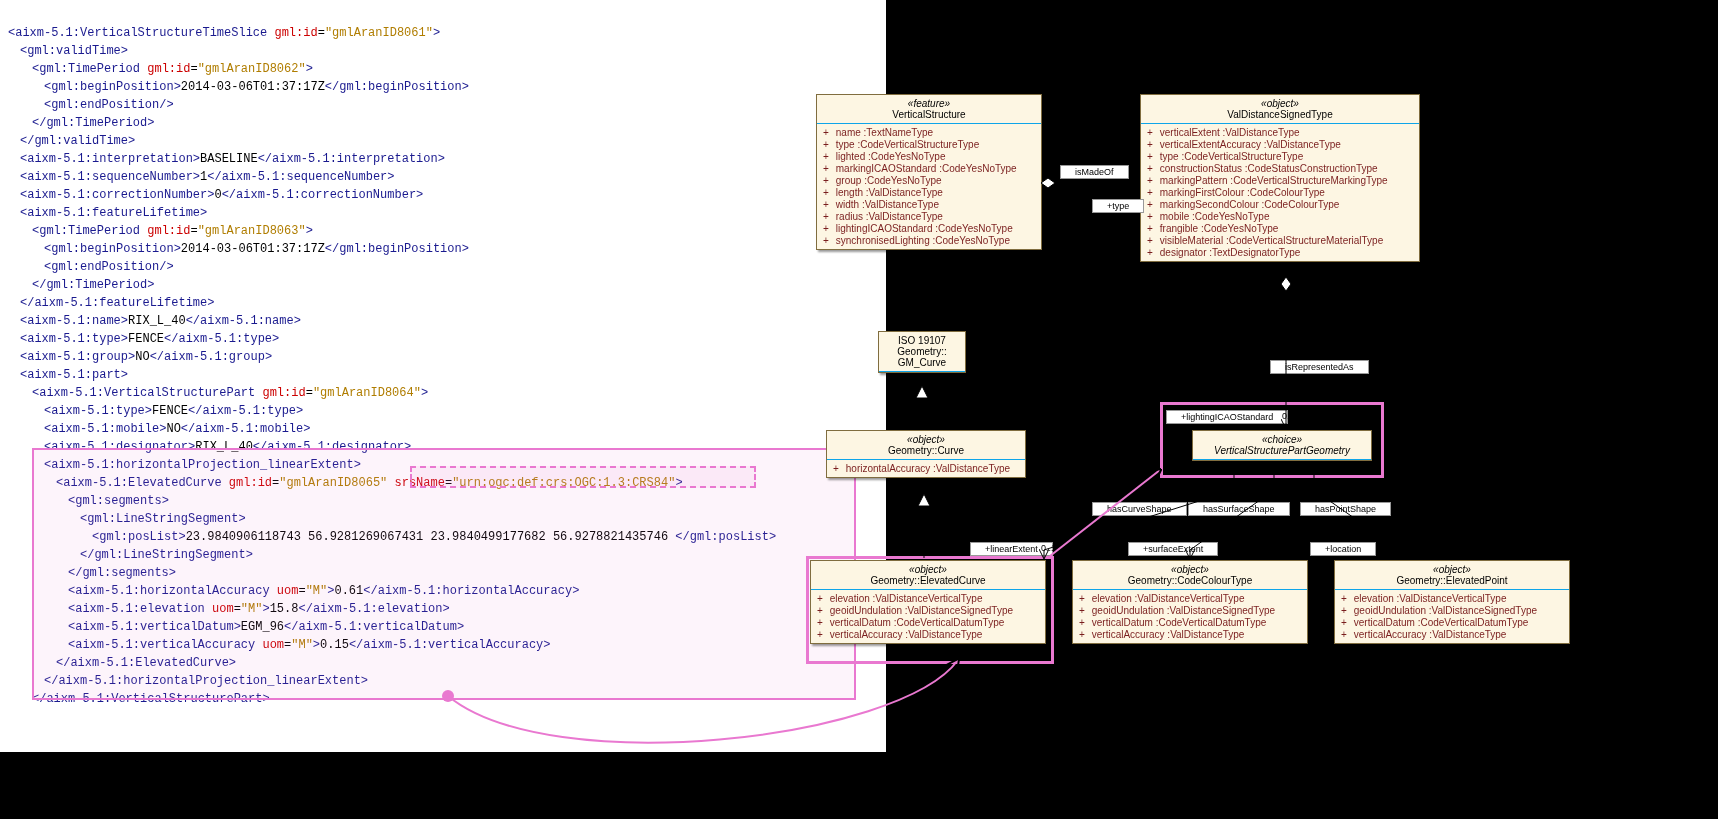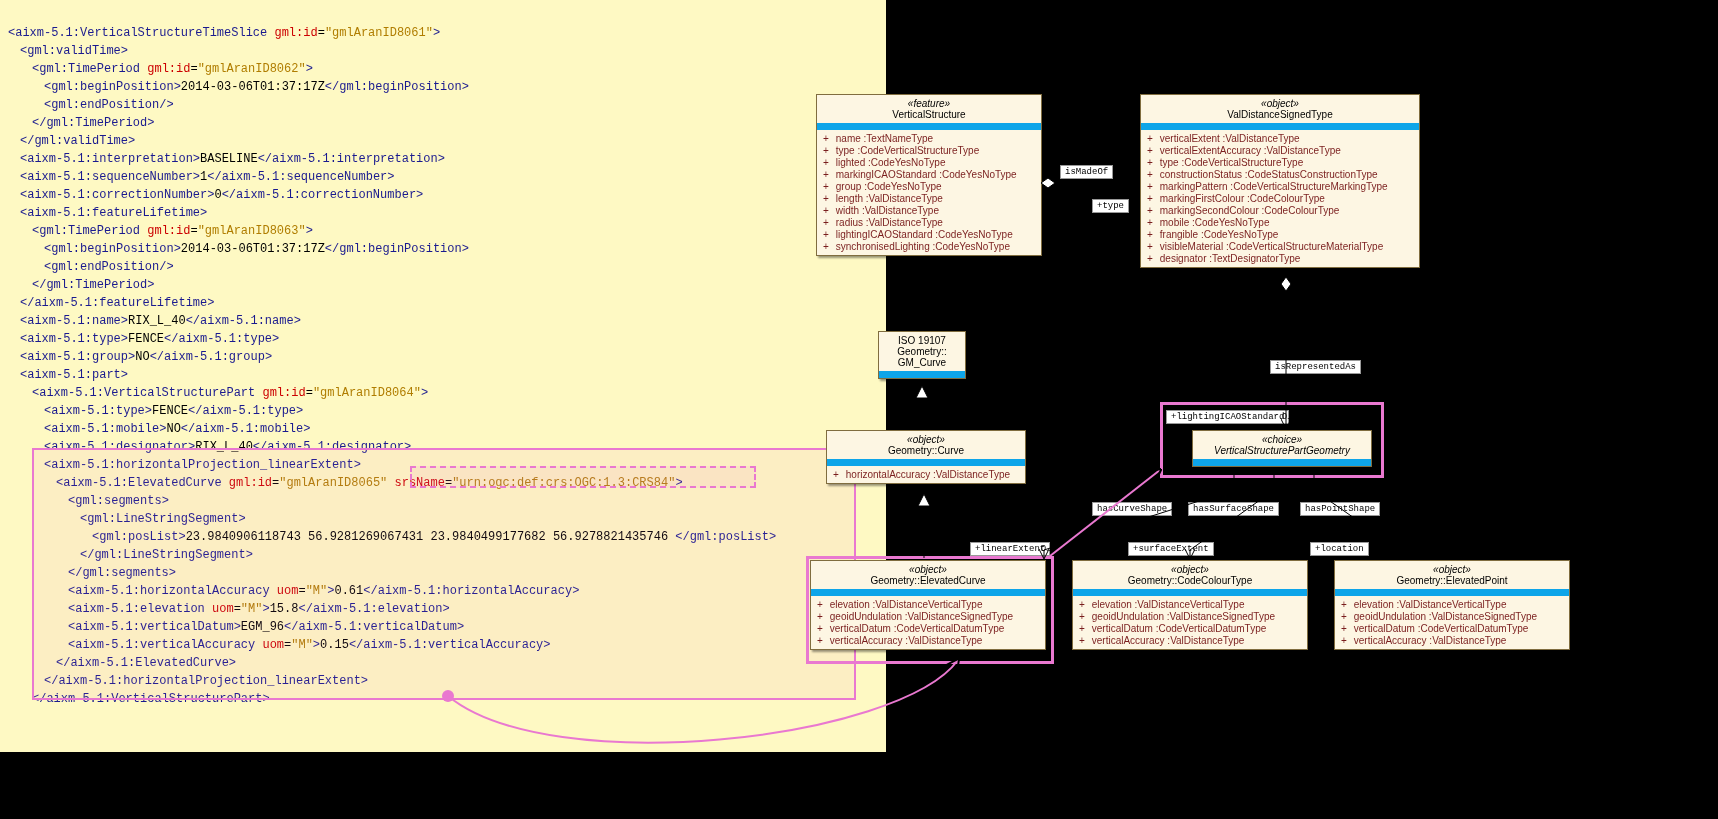--- a/index.html
+++ b/index.html
@@ -1,36 +1,36 @@
 <!DOCTYPE html>
 <html><head>
 <meta charset="utf-8">
 <style>
 html,body{margin:0;padding:0;font-family:"Consolas","Courier New",monospace;font-size:12px;background:#000;color:#000;overflow:hidden}
 #canvas{position:relative;width:1718px;height:819px;background:#000}
-#xmlpane{position:absolute;left:0;top:0;width:870px;height:740px;background:#fef9c3;padding:6px 8px;line-height:18px;white-space:pre;font-size:12px}
+#xmlpane{position:absolute;left:0;top:0;width:870px;height:740px;background:#ffffff;padding:6px 8px;line-height:18px;white-space:pre;font-size:12px}
 .t{color:#1a1a8f}   
 .a{color:#cc0000}   
 .v{color:#b07d00}   
 .x{color:#000}      
 .ind1{margin-left:12px}.ind2{margin-left:24px}.ind3{margin-left:36px}.ind4{margin-left:48px}.ind5{margin-left:60px}.ind6{margin-left:72px}.ind7{margin-left:84px}
 
 
 #hlBox{position:absolute;left:32px;top:448px;width:820px;height:248px;border:2px solid #e978d0;background:rgba(233,120,208,0.08);pointer-events:none}
 #hlDash{position:absolute;left:410px;top:466px;width:342px;height:18px;border:2px dashed #e978d0;background:rgba(233,120,208,0.08);pointer-events:none}
 
 
 .cls{position:absolute;background:#fdf6e3;border:1px solid #806d3f;box-shadow:2px 2px 2px rgba(0,0,0,.4);font-family:Arial,Helvetica,sans-serif;font-size:10px;color:#000}
-.cls .hd{border-bottom:7px solid #0ea5e9;text-align:center;padding:3px 18px}
+.cls .hd{border-bottom:1px solid #0ea5e9;text-align:center;padding:3px 18px}
 .cls .hd .st{font-style:italic}
 .cls .hd .nm{font-weight:normal}
 .cls .bd{padding:2px 6px;color:#7a1e1e}
 .cls .bd div{white-space:nowrap;margin:1px 0}
 .cls .bd .plus{display:inline-block;width:10px;color:#7a1e1e}
-.lbl{position:absolute;background:#fff;border:1px solid #999;font-family:Liberation Mono, monospace;font-size:9px;padding:1px 4px;color:#000}
+.lbl{position:absolute;background:#fff;border:1px solid #999;font-family:Liberation Sans, sans-serif;font-size:9px;padding:1px 14px;color:#000}
 .txt{position:absolute;font-family:Arial,Helvetica,sans-serif;font-size:9px;color:#000}
 svg{position:absolute;left:0;top:0;pointer-events:none}
 #choiceHl{position:absolute;border:3px solid #e978d0;pointer-events:none}
 #curveHl{position:absolute;border:3px solid #e978d0;pointer-events:none}
 
 </style>
 </head>
 <body>
 
 <div id="canvas">

